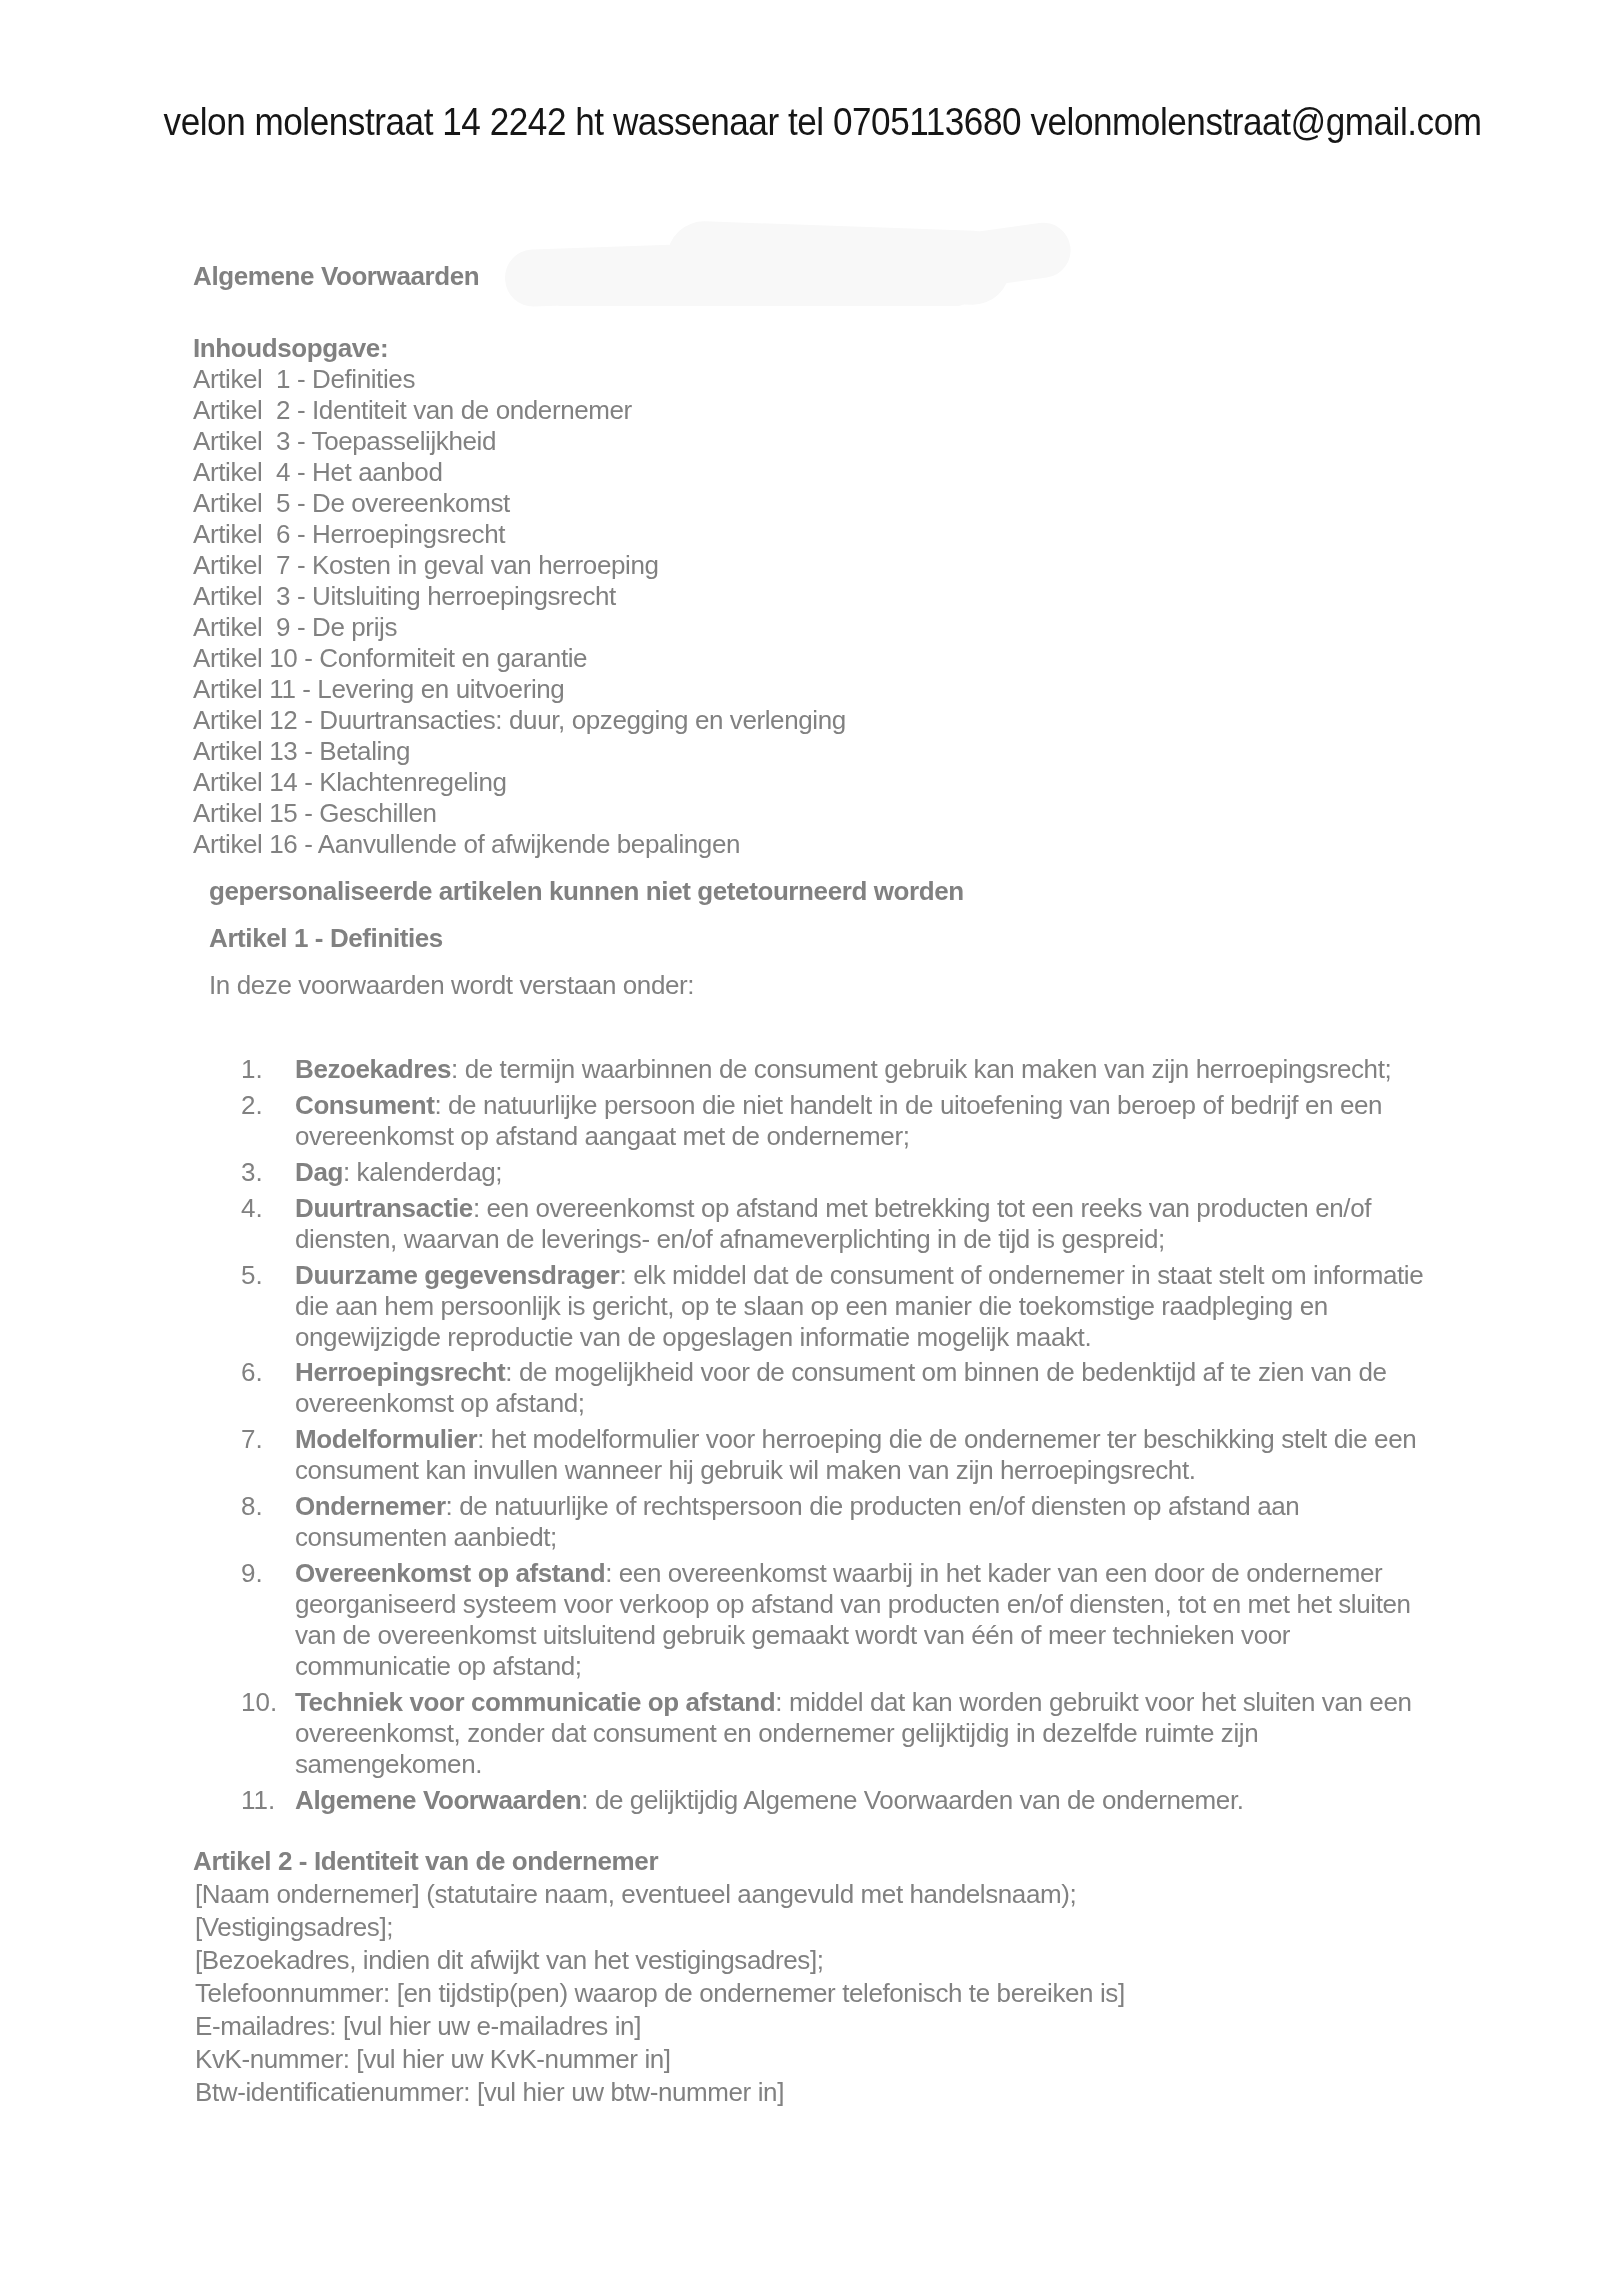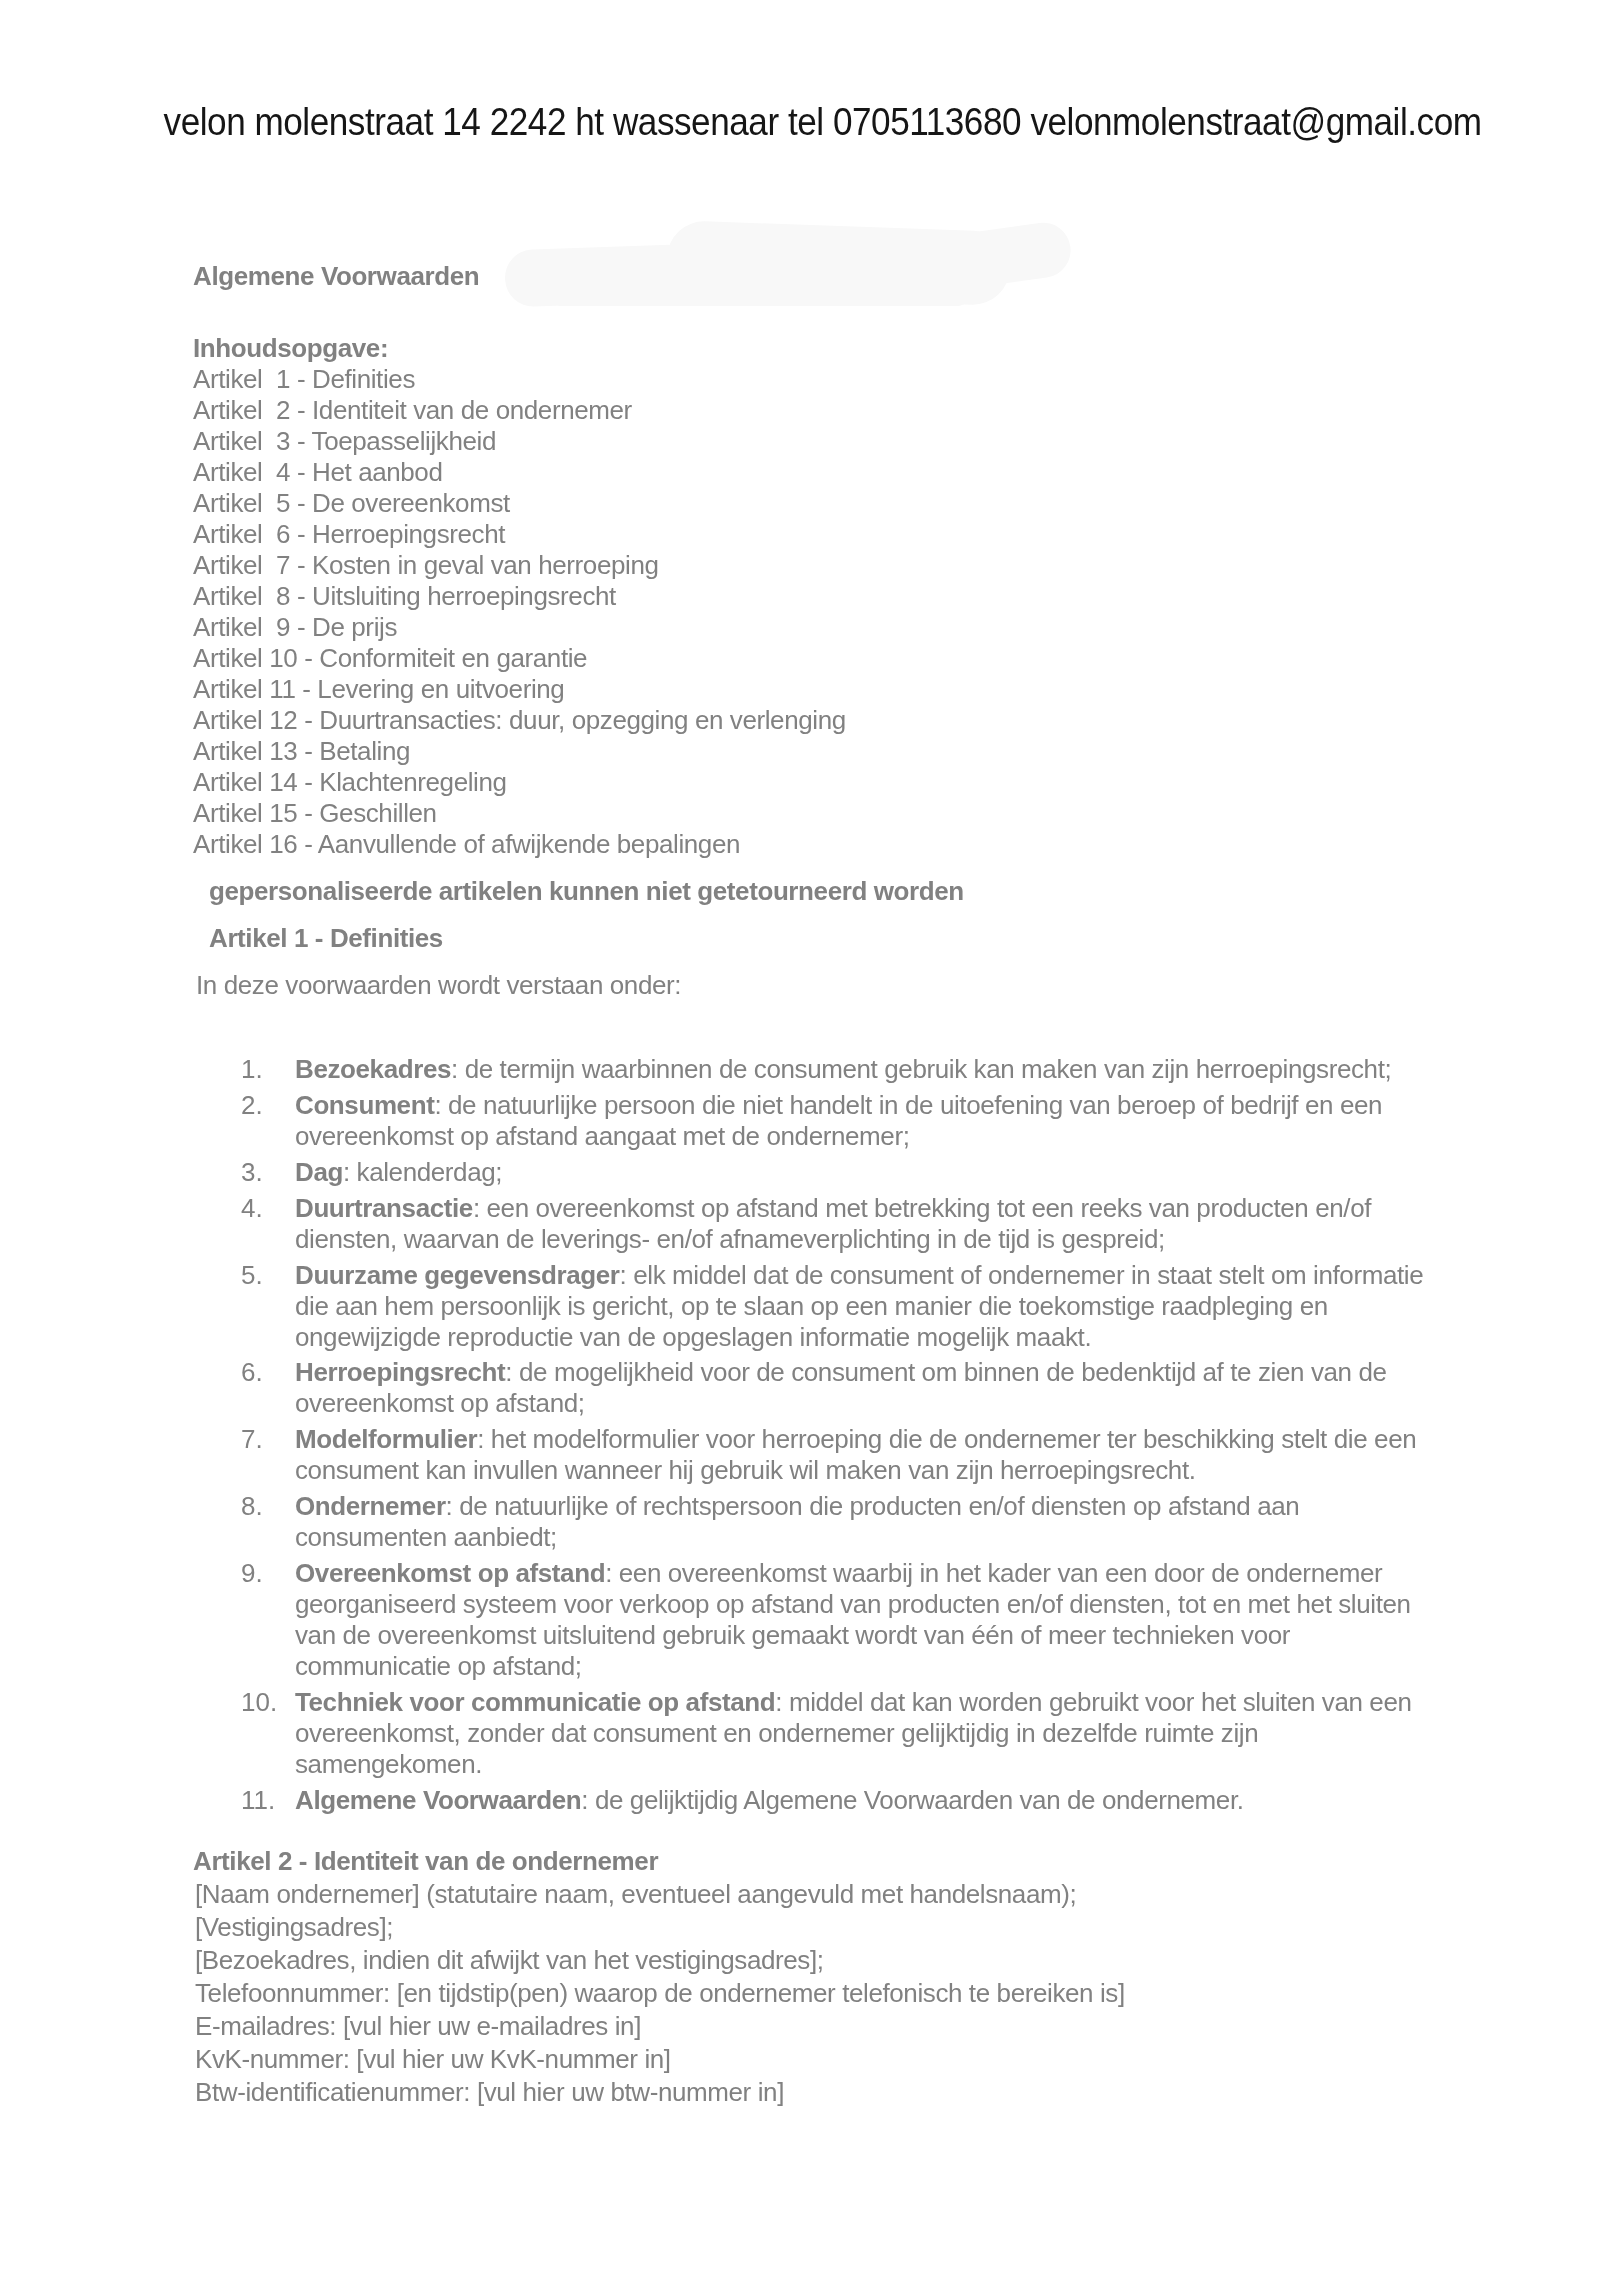--- a/index.html
+++ b/index.html
@@ -70,21 +70,21 @@
   }
   .toc-row {
     white-space: pre-wrap;
   }
   .notice-line,
   .article-heading {
     font-weight: 700;
     margin: 16px;
   }
   .intro-line {
-    margin: 3px;
+    margin: 16px;
   }
 
   ol.definitions {
     list-style: none;
     margin: 53px 0 0 0;
     padding: 0 0 0 102px;
     counter-reset: defitem;
   }
   ol.definitions > li {
     counter-increment: defitem;
@@ -130,21 +130,21 @@
     <div class="toc-heading">Inhoudsopgave:</div>
 
     <div>
       <div class="toc-row">Artikel  1 - Definities</div>
       <div class="toc-row">Artikel  2 - Identiteit van de ondernemer</div>
       <div class="toc-row">Artikel  3 - Toepasselijkheid</div>
       <div class="toc-row">Artikel  4 - Het aanbod</div>
       <div class="toc-row">Artikel  5 - De overeenkomst</div>
       <div class="toc-row">Artikel  6 - Herroepingsrecht</div>
       <div class="toc-row">Artikel  7 - Kosten in geval van herroeping</div>
-      <div class="toc-row">Artikel  8 - Uitsluiting herroepingsrecht</div>
+      <div class="toc-row">Artikel  3 - Uitsluiting herroepingsrecht</div>
       <div class="toc-row">Artikel  9 - De prijs</div>
       <div class="toc-row">Artikel 10 - Conformiteit en garantie</div>
       <div class="toc-row">Artikel 11 - Levering en uitvoering</div>
       <div class="toc-row">Artikel 12 - Duurtransacties: duur, opzegging en verlenging</div>
       <div class="toc-row">Artikel 13 - Betaling</div>
       <div class="toc-row">Artikel 14 - Klachtenregeling</div>
       <div class="toc-row">Artikel 15 - Geschillen</div>
       <div class="toc-row">Artikel 16 - Aanvullende of afwijkende bepalingen</div>
     </div>
 

